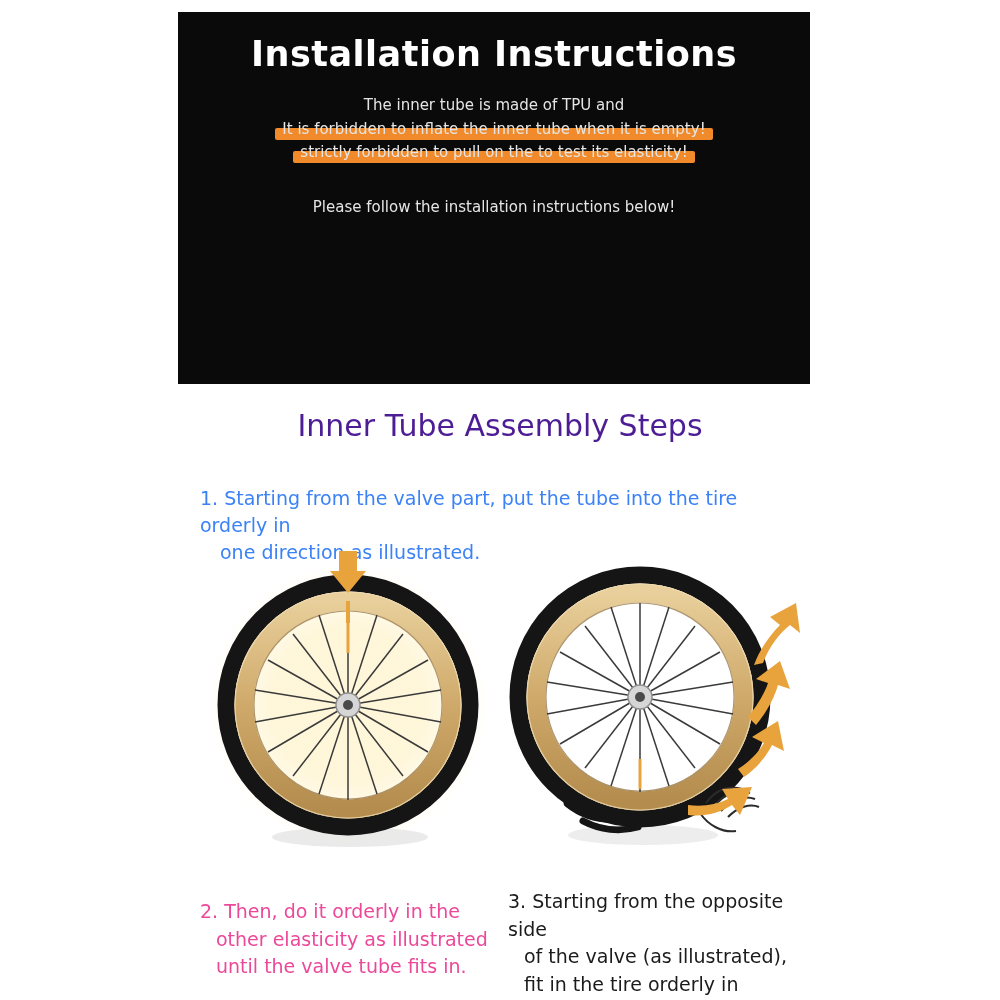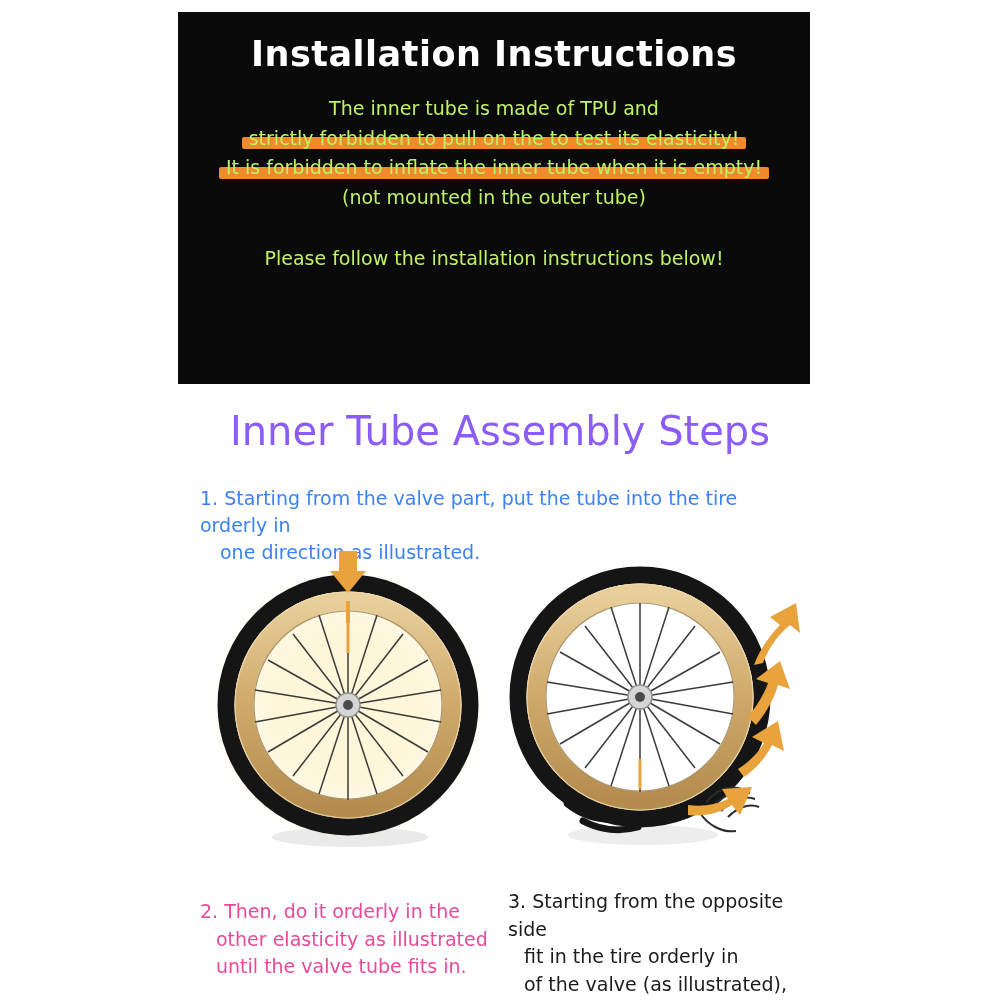--- a/index.html
+++ b/index.html
@@ -38,23 +38,23 @@
   }
   .warning-title {
     font-size: 35px;
     font-weight: bold;
     letter-spacing: 0.5px;
     line-height: 1.15;
     margin: 6px 0 20px 0;
     color: #ffffff;
   }
   .warning-line {
-    font-size: 19px;
+    font-size: 15px;
     line-height: 1.55;
-    color: #bef264;
+    color: #e5e5e5;
     margin: 0;
     position: relative;
   }
   .warning-line.spacer-top {
     margin-top: 32px;
   }
   .hl-wrap {
     position: relative;
     display: inline-block;
   }
@@ -74,23 +74,23 @@
     z-index: 1;
   }
 
   
   .assembly-heading {
     position: absolute;
     left: 0;
     top: 408px;
     width: 1000px;
     text-align: center;
-    font-size: 40px;
+    font-size: 30px;
     font-weight: normal;
-    color: #8b5cf6;
+    color: #4c1d95;
   }
 
   
   .step1-text {
     position: absolute;
     left: 200px;
     top: 485px;
     width: 610px;
     font-size: 19px;
     line-height: 1.42;
@@ -137,32 +137,31 @@
 <div class="page">
 
   <div class="warning-panel">
     <div class="warning-title">Installation Instructions</div>
 
     <p class="warning-line">The inner tube is made of TPU and</p>
 
     <p class="warning-line">
       <span class="hl-wrap">
         <span class="hl-bar"></span>
+        <span class="hl-text">It is forbidden to inflate the inner tube when it is empty!</span>
+      </span>
+    </p>
+
+    <p class="warning-line">
+      <span class="hl-wrap">
+        <span class="hl-bar"></span>
         <span class="hl-text">strictly forbidden to pull on the to test its elasticity!</span>
       </span>
     </p>
 
-    <p class="warning-line">
-      <span class="hl-wrap">
-        <span class="hl-bar"></span>
-        <span class="hl-text">It is forbidden to inflate the inner tube when it is empty!</span>
-      </span>
-    </p>
-
-    <p class="warning-line">(not mounted in the outer tube)</p>
 
     <p class="warning-line spacer-top">Please follow the installation instructions below!</p>
   </div>
 
   <div class="assembly-heading">Inner Tube Assembly Steps</div>
 
   <div class="step1-text">
     <span>1.</span>
     <span>Starting from the valve part, put the tube into the tire orderly in</span>
     <span class="indent">one direction as illustrated.</span>
@@ -298,18 +297,18 @@
   <div class="step2-text">
     <span>2.</span>
     <span>Then, do it orderly in the</span>
     <span class="indent">other elasticity as illustrated</span>
     <span class="indent">until the valve tube fits in.</span>
   </div>
 
   <div class="step3-text">
     <span>3.</span>
     <span>Starting from the opposite side</span>
+    <span class="indent">of the valve (as illustrated),</span>
     <span class="indent">fit in the tire orderly in</span>
-    <span class="indent">of the valve (as illustrated),</span>
     <span class="indent">bothdirections simultaneously.</span>
   </div>
 
 </div>
 
 </body></html>

